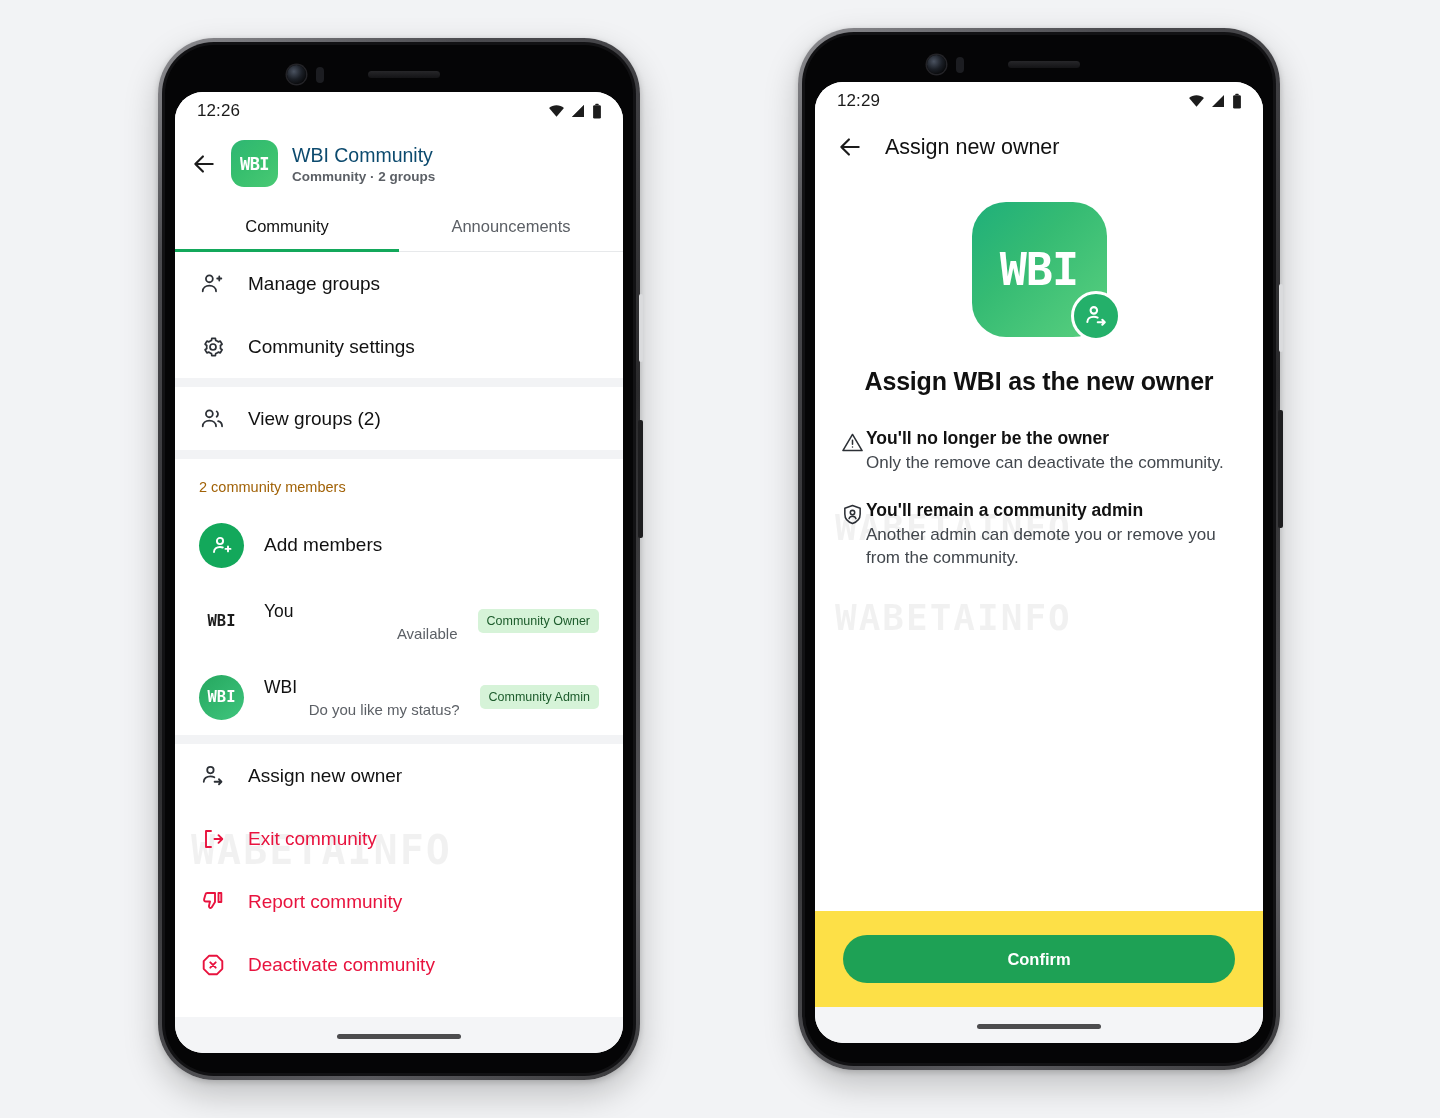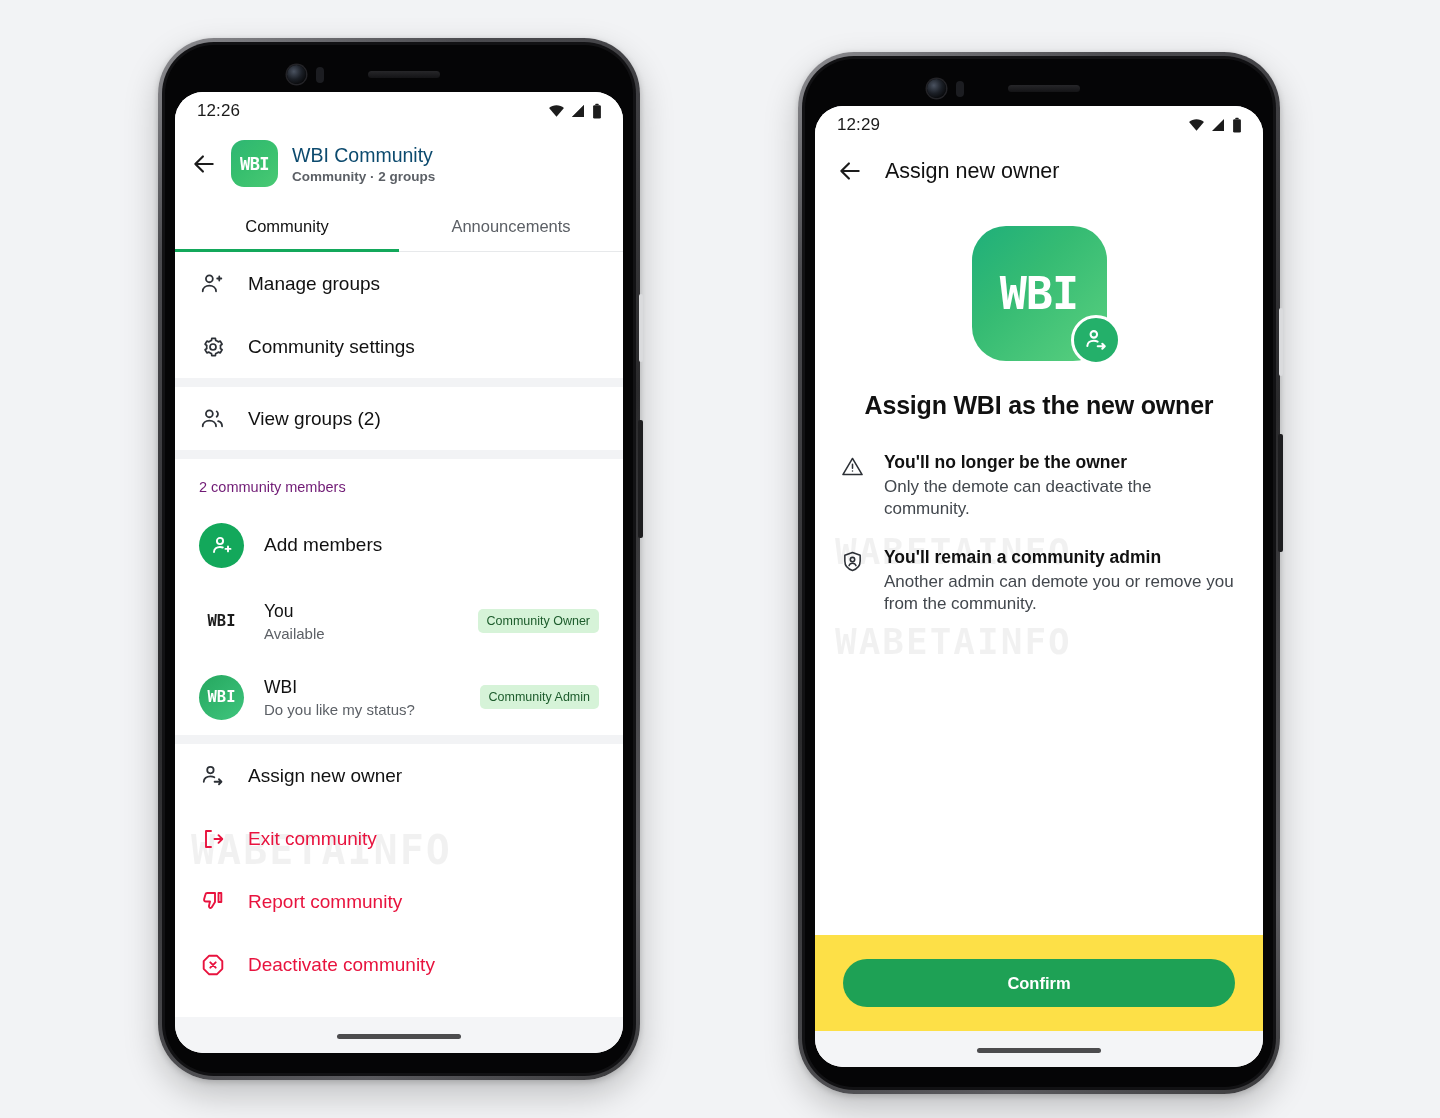--- a/index.html
+++ b/index.html
@@ -7,21 +7,21 @@
     width: 1440px; height: 1118px;
     background: #f2f3f5;
     font-family: "Liberation Sans", sans-serif;
     overflow: hidden;
   }
   .stage { position: relative; width: 1440px; height: 1118px; }
 
   
   .phone { position: absolute; }
   .phone.left  { left: 158px; top: 38px;  width: 482px; height: 1042px; }
-  .phone.right { left: 798px; top: 52px;  width: 482px; height: 1042px; }
+  .phone.right { left: 798px; top: 28px;  width: 482px; height: 1042px; }
 
   .frame-outer {
     position: absolute; inset: 0;
     border-radius: 56px;
     background: linear-gradient(145deg,#8e8e92 0%,#4b4b4f 16%,#2a2a2c 50%,#5a5a5e 86%,#3a3a3c 100%);
     box-shadow: 0 14px 34px rgba(0,0,0,.22), 0 2px 6px rgba(0,0,0,.18);
   }
   .frame-mid {
     position: absolute; inset: 4px;
     border-radius: 52px;
@@ -120,36 +120,36 @@
   .section { background: #fff; }
   .divider { height: 9px; background: #f2f3f5; }
   .row {
     display: flex; align-items: center; gap: 22px;
     padding: 0 24px; height: 63px; cursor: pointer; position: relative;
   }
   .row .ico { width: 27px; height: 27px; flex: none; display: flex; align-items: center; justify-content: center; }
   .row-label { font-size: 19px; color: #111; }
   .row.danger .row-label { color: #e8133e; }
 
-  .section-hdr { padding: 20px 24px 12px; font-size: 14.5px; color: #701a75; }
+  .section-hdr { padding: 20px 24px 12px; font-size: 14.5px; color: #a16207; }
 
   .member-row {
     display: flex; align-items: center; gap: 20px;
     padding: 0 24px; height: 76px; cursor: pointer;
   }
   .av { width: 45px; height: 45px; border-radius: 50%; flex: none;
         display: flex; align-items: center; justify-content: center; }
   .av.green { background: linear-gradient(140deg,#25a75f,#3fc57d); }
   .av.green .wbi { color: #fff; font-size: 15.5px; }
   .av.plain { background: #ffffff; }
   .av.plain .wbi { color: #1c1c1c; font-size: 15.5px; }
   .av.addbtn { background: #13a85b; }
   .member-texts { flex: 1; display: flex; flex-direction: column; gap: 3px; min-width: 0; }
   .member-name { font-size: 17.5px; color: #111; }
-  .member-status { font-size: 15px; color: #5c6066; white-space: nowrap; overflow: hidden; text-overflow: ellipsis; }
+  .member-status { font-size: 15px; color: #5c6066; white-space: nowrap; overflow: hidden; text-overflow: ellipsis; text-align: right; }
   .badge {
     flex: none; background: #d6f3d8; color: #1d5c2c;
     font-size: 12.5px; padding: 5px 9px; border-radius: 5px;
   }
 
   
   .appbar2 { display: flex; align-items: center; gap: 22px; padding: 14px 22px 20px; background: #fff; }
   .appbar2-title { font-size: 21.5px; color: #111; }
   .r-body { background: #fff; height: calc(100% - 38px - 76px - 96px); padding: 0 26px; }
   .bigicon-wrap { display: flex; justify-content: center; padding: 22px 0 0; }
@@ -163,21 +163,21 @@
     position: absolute; right: -14px; bottom: -4px;
     width: 50px; height: 50px; border-radius: 50%;
     background: #24b06a; border: 3px solid #fff;
     display: flex; align-items: center; justify-content: center;
   }
   .r-heading {
     text-align: center; font-size: 25px; font-weight: 700;
     color: #111; margin-top: 30px; letter-spacing: -.2px;
   }
   .info-list { margin-top: 32px; display: flex; flex-direction: column; gap: 26px; }
-  .info-item { display: flex; gap: 18px; }
+  .info-item { display: flex; }
   .info-ico { width: 25px; flex: none; padding-top: 3px; }
   .info-title { font-size: 17.5px; font-weight: 700; color: #111; }
   .info-desc { font-size: 17px; color: #42474d; margin-top: 3px; line-height: 1.32; }
 
   .footer-bar {
     position: absolute; left: 0; right: 0; bottom: 36px; height: 96px;
     background: #fde047; display: flex; align-items: center; justify-content: center;
   }
   .confirm-btn {
     width: calc(100% - 56px); height: 48px; border-radius: 26px;
@@ -434,21 +434,21 @@
           <div class="info-list">
             <div class="info-item">
               <span class="info-ico">
                 <svg width="23" height="23" viewBox="0 0 24 24" fill="none" stroke="#2c3036" stroke-width="1.6" stroke-linecap="round" stroke-linejoin="round">
                     <path d="M12 3.6 22 20.4H2L12 3.6z"></path>
                     <path d="M12 9.6v4.2M12 16.7v.1"></path>
                   </svg>
               </span>
               <span>
                 <span class="info-title" style="display:block">You'll no longer be the owner</span>
-                <span class="info-desc" style="display:block">Only the demote can deactivate the community.</span>
+                <span class="info-desc" style="display:block">Only the remove can deactivate the community.</span>
               </span>
             </div>
             <div class="info-item">
               <span class="info-ico">
                 <svg width="23" height="23" viewBox="0 0 24 24" fill="none" stroke="#2c3036" stroke-width="1.6" stroke-linecap="round" stroke-linejoin="round">
                     <path d="M12 2.6 20 5.4v6.2c0 4.6-3.3 8.4-8 9.8-4.7-1.4-8-5.2-8-9.8V5.4l8-2.8z"></path>
                     <circle cx="12" cy="10" r="2.3"></circle>
                     <path d="M8.4 16.3c.5-1.6 1.9-2.5 3.6-2.5s3.1.9 3.6 2.5"></path>
                   </svg>
               </span>

